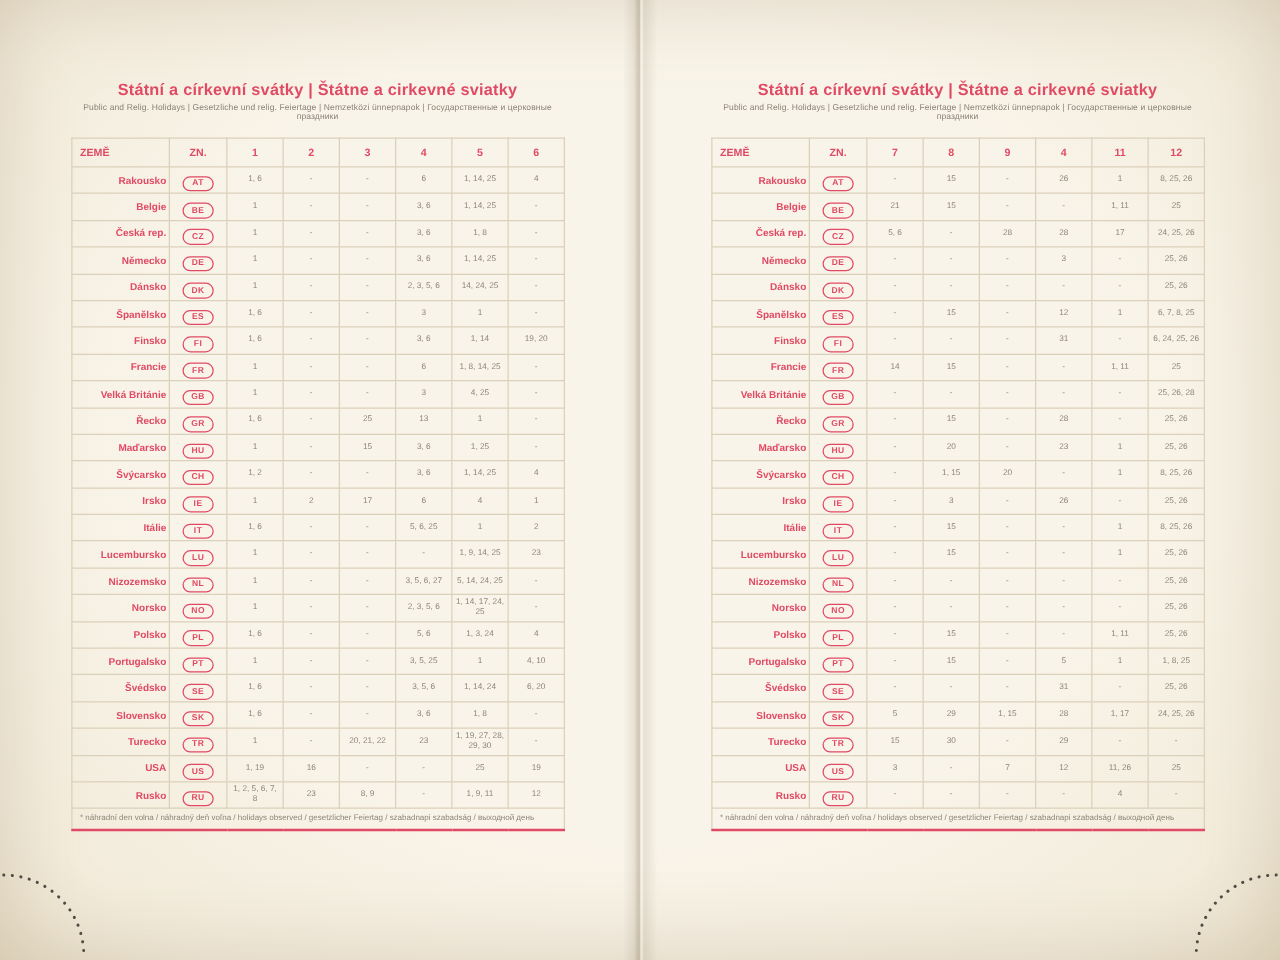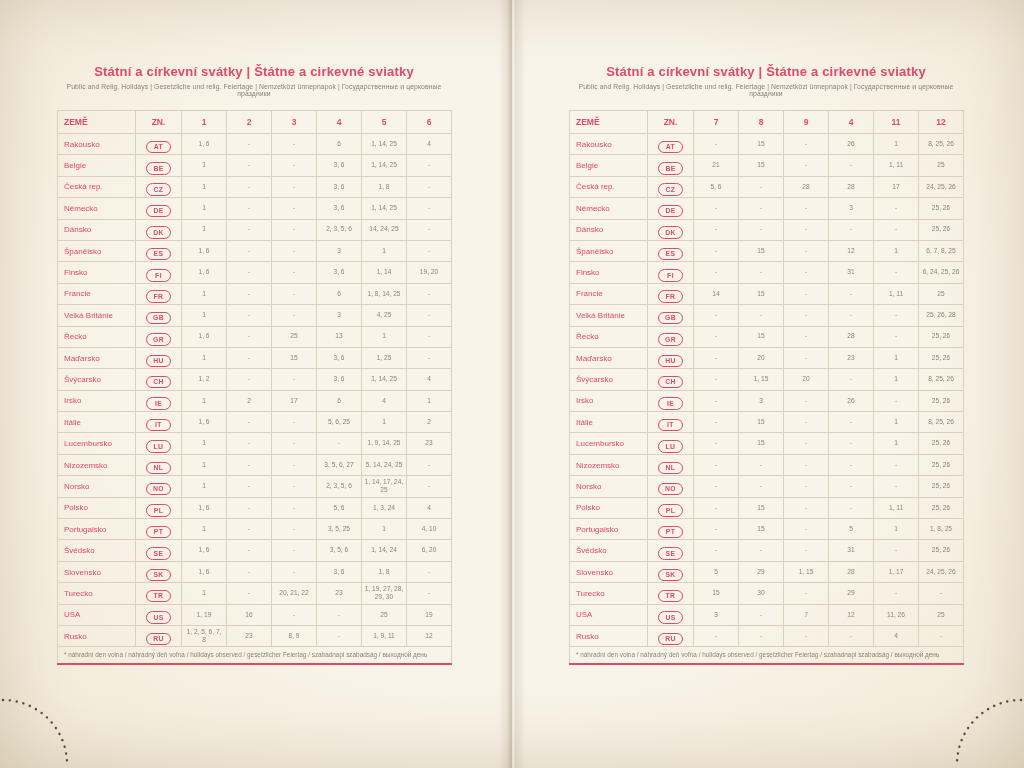--- a/index.html
+++ b/index.html
@@ -15,22 +15,22 @@
       rgba(100,82,55,.30) 48%, rgba(255,255,250,.30) 53%, rgba(100,82,55,.12) 62%, rgba(100,82,55,0) 100%);}
   .content{position:absolute;left:57px;top:64px;width:394px;}
   .title{font-size:13px;font-weight:700;color:var(--accent,#e04a64);
     text-align:center;margin:0 0 4px 0;letter-spacing:.2px;}
   .subtitle{font-size:6.8px;color:#8a8276;text-align:center;margin:0 0 13px 0;letter-spacing:.1px;}
   table.holidays{border-collapse:collapse;width:394px;table-layout:fixed;background:transparent;}
   .holidays th{border:1px solid var(--border,#dbd0ba);color:var(--accent,#e04a64);
     font-size:8.5px;font-weight:700;height:22px;padding:0;}
   .holidays th.h-country{text-align:left;padding-left:6px;}
   .holidays td{border:1px solid var(--border,#dbd0ba);vertical-align:middle;}
-  .holidays td.country{font-size:8px;font-weight:400;color:var(--accent,#e04a64);
-    padding:0 2px 0 6px;height:20.4px;white-space:nowrap;overflow:hidden;}
+  .holidays td.country{font-size:8px;font-weight:700;color:var(--accent,#e04a64);
+    padding:0 2px 0 6px;height:20.4px;white-space:nowrap;overflow:hidden;text-align:right;}
   .holidays td.code{text-align:center;padding:0;}
   .holidays .pill{display:inline-block;min-width:13px;padding:1.5px 5px;border:1px solid var(--accent,#e04a64);
     border-radius:8px;color:var(--accent,#e04a64);font-size:6.8px;font-weight:700;line-height:7.5px;letter-spacing:.4px;}
   .holidays td.val{font-size:6.6px;color:var(--val,#8d8478);text-align:center;padding:1px 2px;line-height:1.3;}
   .holidays tfoot td.footnote{font-size:6.4px;color:var(--val,#8d8478);text-align:left;
     padding:4px 6px 5px 6px;border-bottom:2px solid var(--accent,#e04a64);}
   .corner-dots{position:absolute;left:0;top:0;pointer-events:none;}
 </style>
 </head>
 <body>

